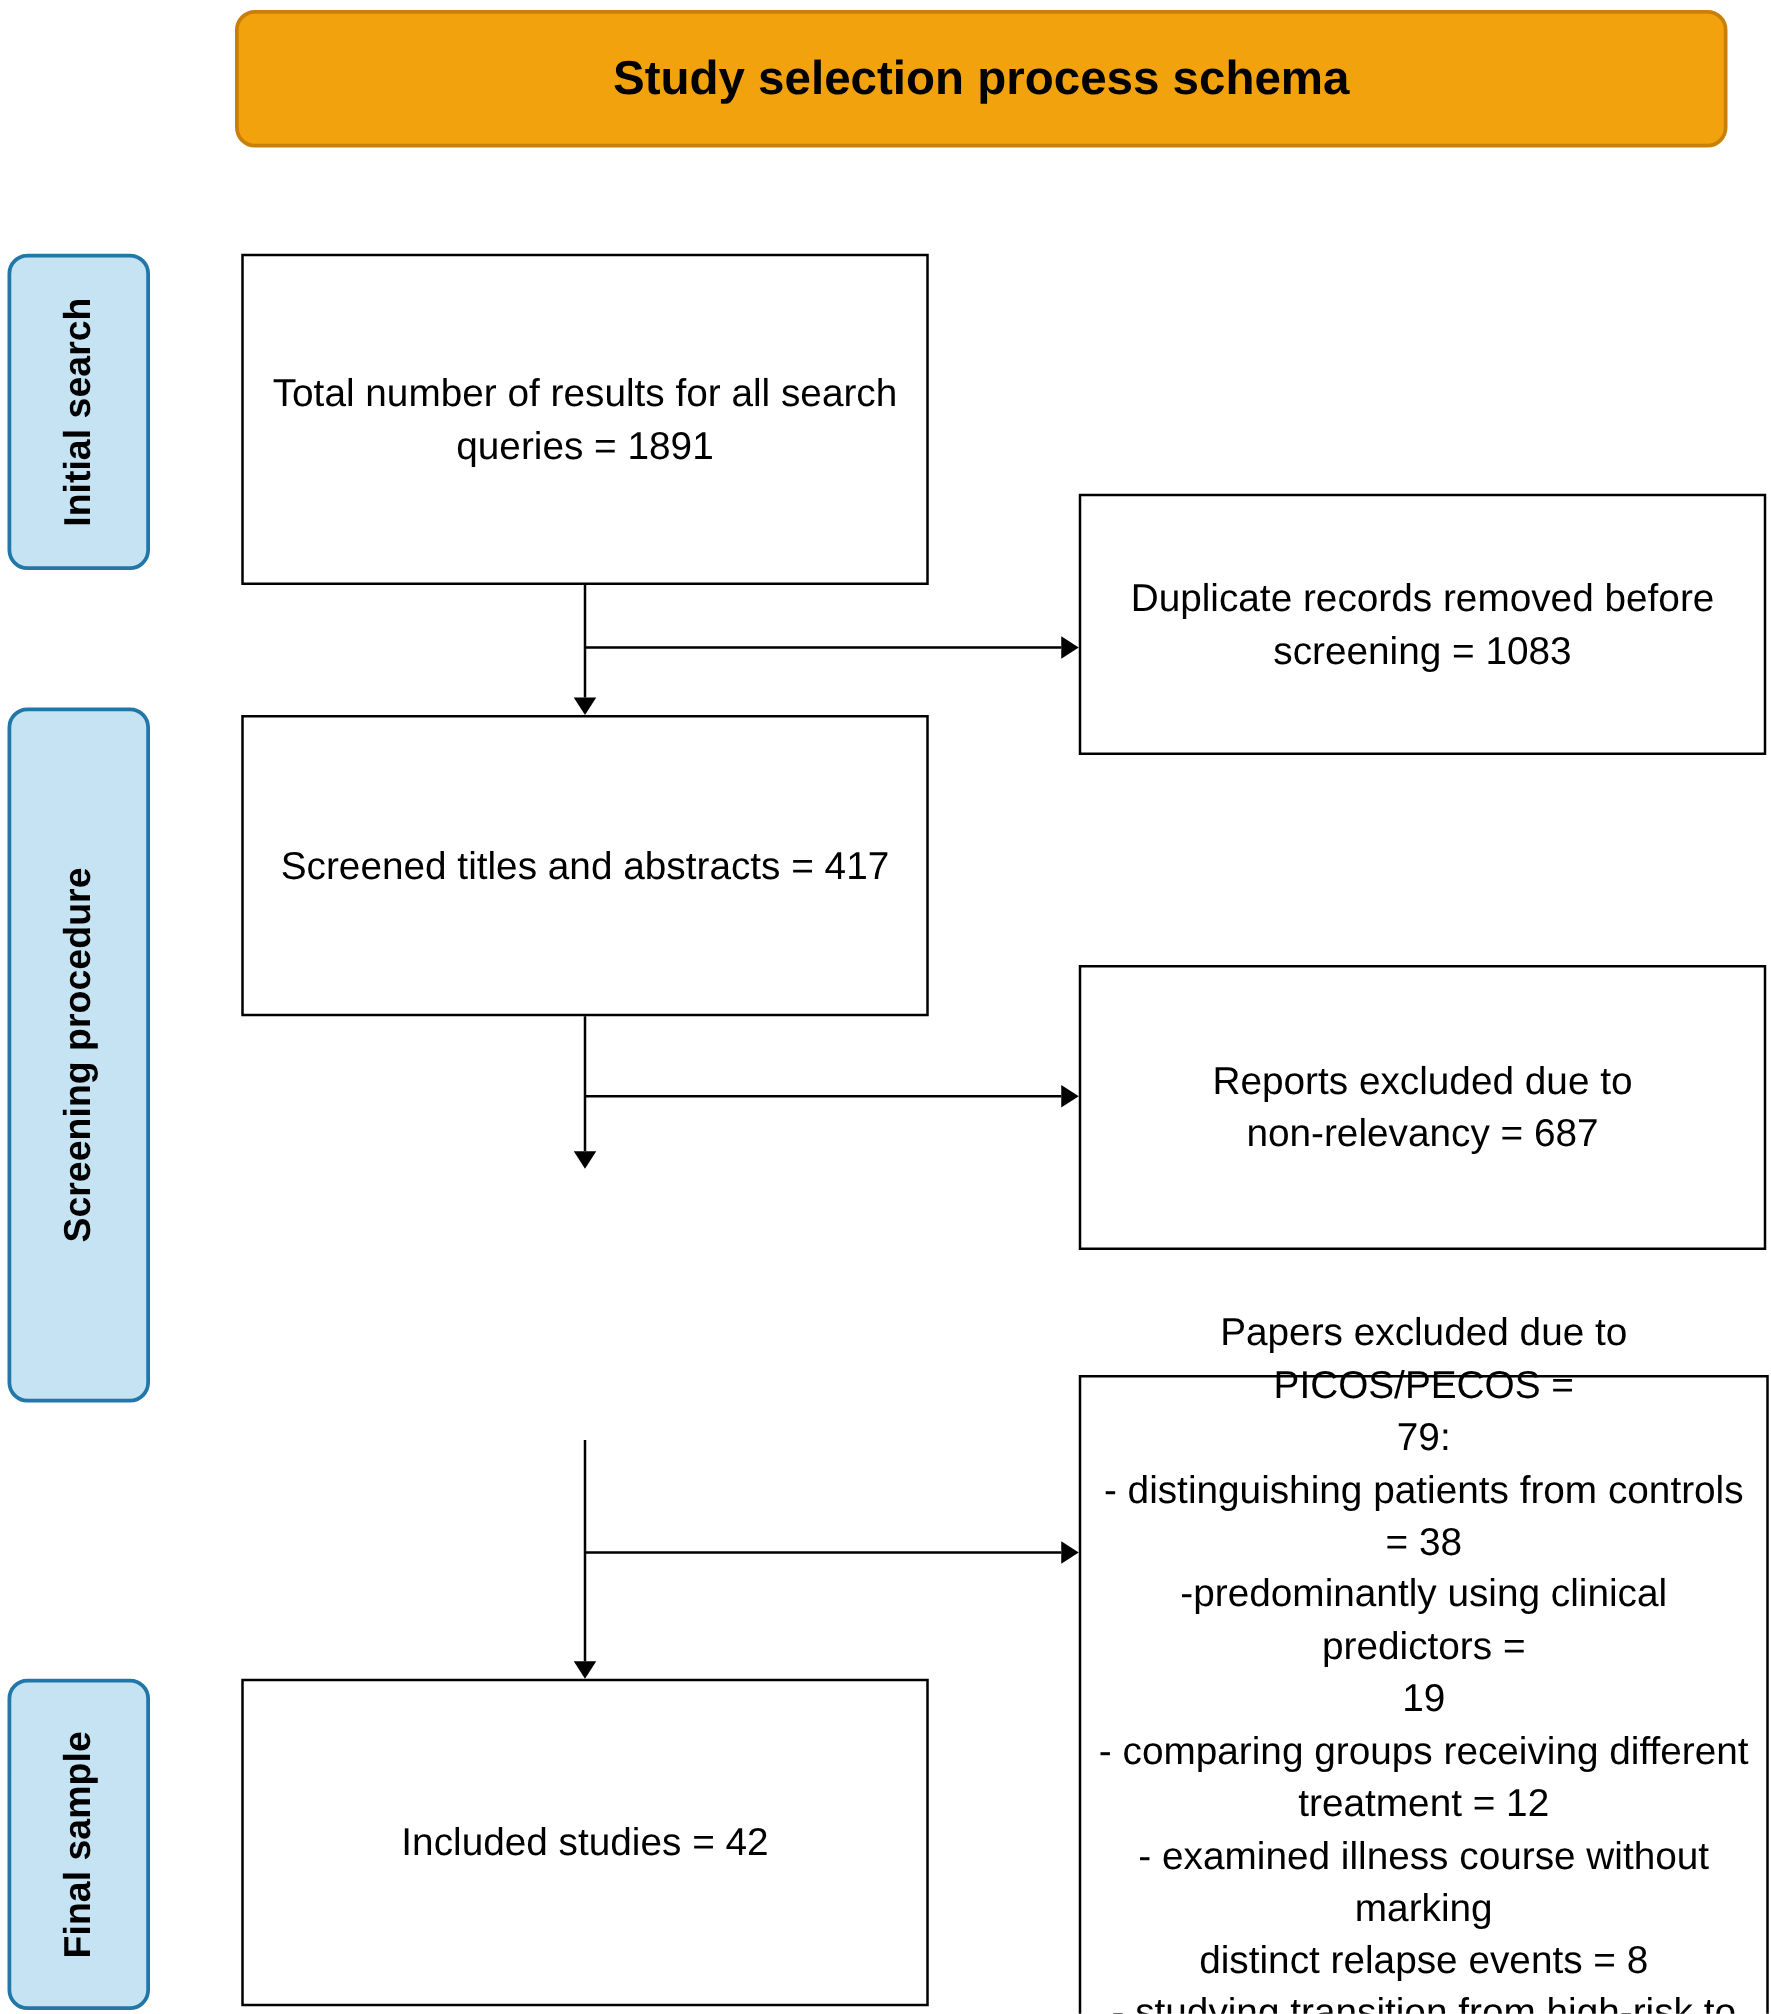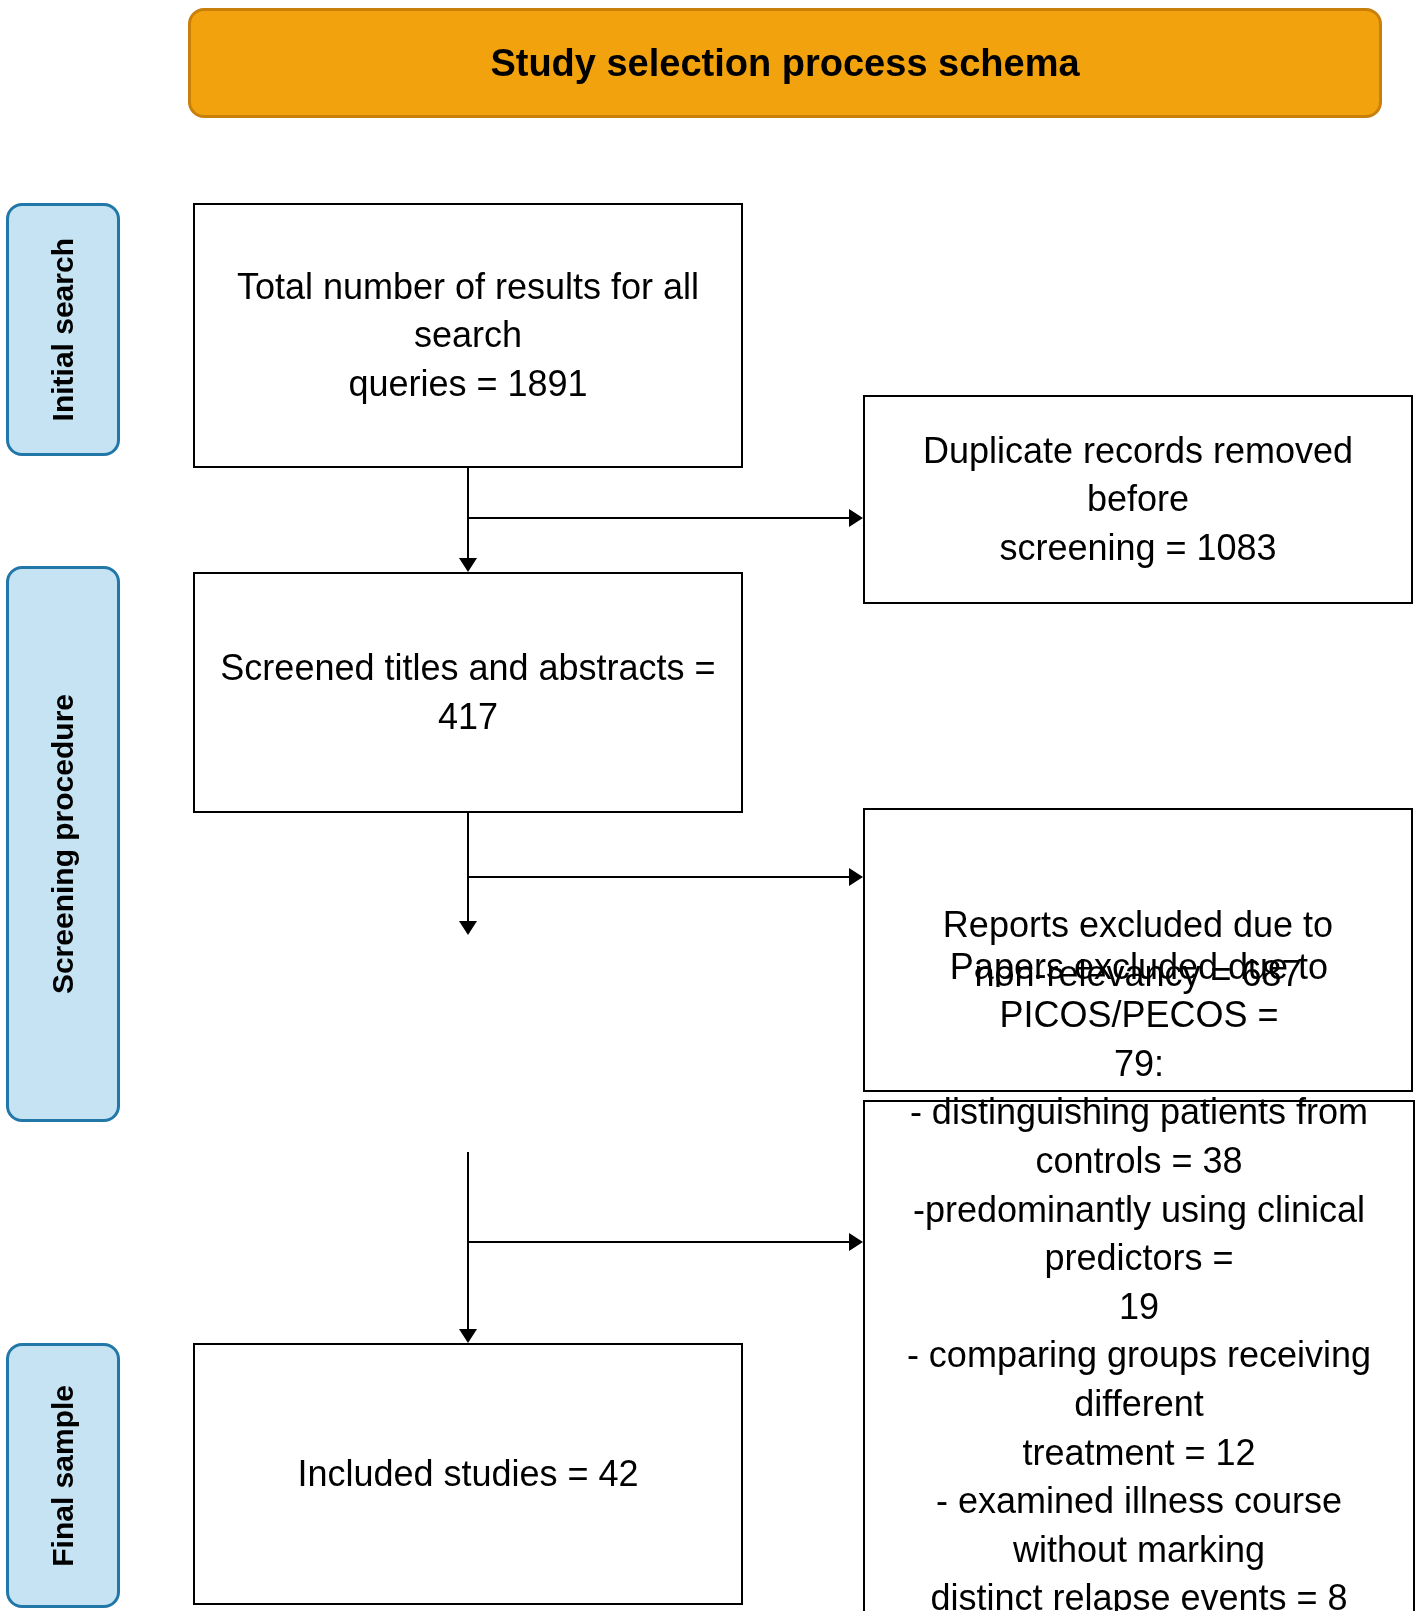--- a/index.html
+++ b/index.html
@@ -33,21 +33,21 @@
     transform:rotate(180deg);
     font-size:30px;font-weight:bold;
     white-space:nowrap;
   }
   .flowbox{
     position:absolute;
     background:var(--box-fill,#fff);
     border:2px solid var(--box-border,#000);
     display:flex;align-items:center;justify-content:center;
     text-align:center;
-    font-size:36px;line-height:1.35;
+    font-size:31px;line-height:1.35;
     white-space:pre-line;
     box-sizing:border-box;
     padding:6px 10px;
   }
   .main-col{left:193px;width:550px;}
   .right-col{left:863px;width:550px;}
   .line-v{position:absolute;width:2px;background:#000;}
   .line-h{position:absolute;height:2px;background:#000;}
   .arrow-down{
     position:absolute;width:0;height:0;
@@ -87,21 +87,21 @@
     <span>Screened titles and abstracts = 417</span>
   </div>
   <div class="flowbox main-col" style="top:1343px;height:262px;">
     <span>Included studies = 42</span>
   </div>
 
   <div class="flowbox right-col" style="top:395px;height:209px;">
     <span>Duplicate records removed before
 screening = 1083</span>
   </div>
-  <div class="flowbox right-col" style="top:772px;height:284px;margin-top:36px;">
+  <div class="flowbox right-col" style="top:772px;height:228px;">
     <span>Reports excluded due to
 non-relevancy = 687</span>
   </div>
   <div class="flowbox right-col" style="top:1100px;height:560px;width:552px;">
     <span>Papers excluded due to PICOS/PECOS =
 79:
 - distinguishing patients from controls = 38
 -predominantly using clinical predictors =
 19
 - comparing groups receiving different

